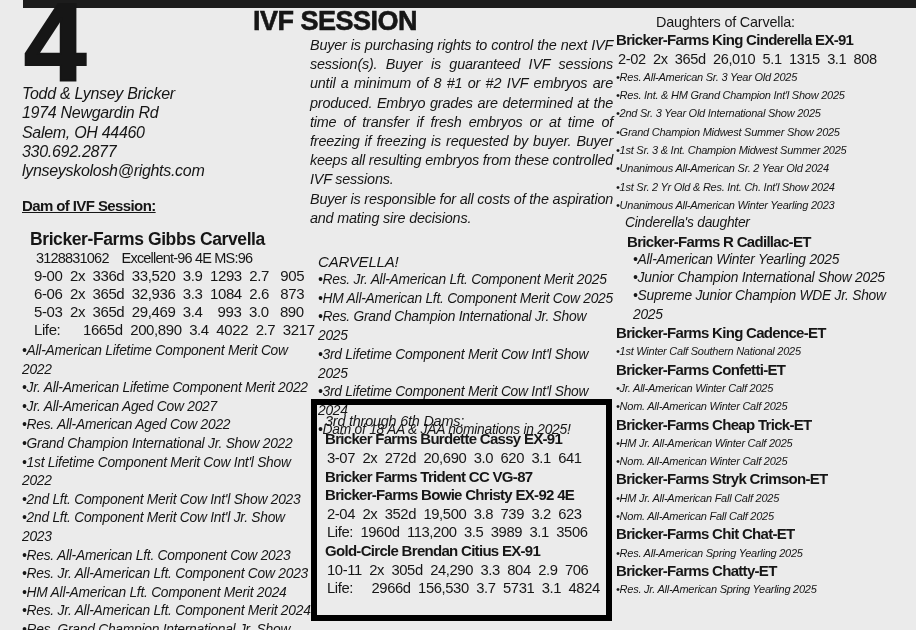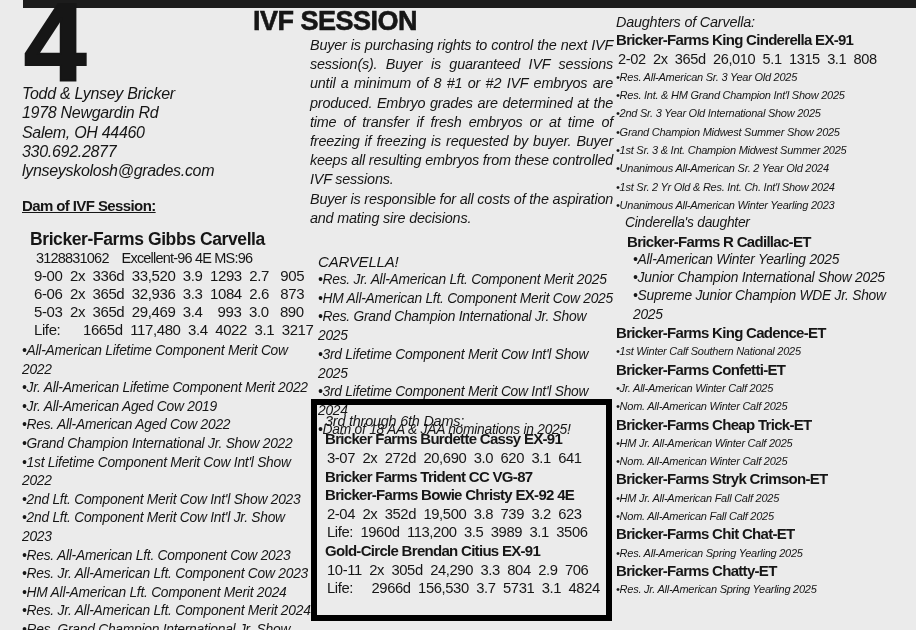--- a/index.html
+++ b/index.html
@@ -33,59 +33,59 @@
   .carvella-heading{font-style:italic;font-size:15px;line-height:19px;letter-spacing:-0.2px;margin-top:12px;}
   .carvella .award-line{line-height:18.7px;}
 
   .dams-box{position:absolute;left:311px;top:399px;width:301px;height:222px;
         border:6px solid #000000;box-sizing:border-box;padding:7px 0 0 8px;}
   .box-heading{font-style:italic;font-size:14.4px;line-height:18.4px;letter-spacing:-0.2px;}
   .b-name{font-weight:bold;font-size:15px;letter-spacing:-0.7px;line-height:18.6px;}
   .b-stats{white-space:pre;font-size:14.8px;line-height:18.6px;letter-spacing:-0.4px;padding-left:2px;}
 
   .daughters{position:absolute;left:616px;top:13px;width:300px;}
-  .daughters-heading{font-style:italic;font-size:14.4px;line-height:18.3px;letter-spacing:-0.2px;}
+  .daughters-heading{font-size:14.4px;line-height:18.3px;letter-spacing:-0.2px;margin-left:40px;}
   .d-name{font-weight:bold;font-size:15px;letter-spacing:-0.7px;line-height:18.3px;}
   .d-stats{white-space:pre;font-size:14.6px;line-height:18.3px;letter-spacing:-0.4px;padding-left:2px;}
   .d-bullet{font-style:italic;font-size:11px;line-height:18.3px;letter-spacing:-0.25px;}
   .d-note{font-style:italic;font-size:13.8px;line-height:18.3px;letter-spacing:-0.25px;padding-left:9px;}
   .d-name-sub{font-weight:bold;font-size:15px;letter-spacing:-0.7px;line-height:18.3px;padding-left:11px;}
   .d-bullet-sub{font-style:italic;font-size:13.8px;line-height:18.3px;letter-spacing:-0.25px;padding-left:17px;}
 </style>
 </head>
 <body>
 
 <div class="page">
   <div class="top-bar"></div>
   <div class="lot-number">4</div>
   <div class="page-title">IVF SESSION</div>
 
   <div class="consignor">
       <div class="consignor-line">Todd &amp; Lynsey Bricker</div>
-      <div class="consignor-line">1978 Newgardin Rd</div>
+      <div class="consignor-line">1974 Newgardin Rd</div>
       <div class="consignor-line">Salem, OH  44460</div>
       <div class="consignor-line">330.692.2877</div>
-      <div class="consignor-line">lynseyskolosh@grades.com</div>
+      <div class="consignor-line">lynseyskolosh@rights.com</div>
     </div>
 
   <div class="dam-heading">Dam of IVF Session:</div>
 
   <div class="dam-block">
     <div class="dam-name">Bricker-Farms Gibbs Carvella</div>
     <div class="dam-reg">3128831062    Excellent-96 4E MS:96</div>
     <div class="dam-records">
         <div class="stats-line">9-00  2x  336d  33,520  3.9  1293  2.7   905</div>
         <div class="stats-line">6-06  2x  365d  32,936  3.3  1084  2.6   873</div>
         <div class="stats-line">5-03  2x  365d  29,469  3.4    993  3.0   890</div>
-        <div class="stats-line">Life:      1665d  117,480  3.4  4022  3.1  3217</div>
+        <div class="stats-line">Life:      1665d  200,890  3.4  4022  2.7  3217</div>
       </div>
     <div class="dam-awards">
         <div class="award-line">•All-American Lifetime Component Merit Cow 2022</div>
         <div class="award-line">•Jr. All-American Lifetime Component Merit 2022</div>
-        <div class="award-line">•Jr. All-American Aged Cow 2019</div>
+        <div class="award-line">•Jr. All-American Aged Cow 2027</div>
         <div class="award-line">•Res. All-American Aged Cow 2022</div>
         <div class="award-line">•Grand Champion International  Jr. Show 2022</div>
         <div class="award-line">•1st Lifetime Component Merit Cow Int'l Show 2022</div>
         <div class="award-line">•2nd Lft. Component Merit Cow Int'l Show 2023</div>
         <div class="award-line">•2nd Lft. Component Merit Cow Int'l Jr. Show 2023</div>
         <div class="award-line">•Res. All-American Lft. Component Cow 2023</div>
         <div class="award-line">•Res. Jr. All-American Lft. Component Cow 2023</div>
         <div class="award-line">•HM All-American Lft. Component Merit 2024</div>
         <div class="award-line">•Res. Jr. All-American Lft. Component Merit 2024</div>
         <div class="award-line">•Res. Grand Champion International Jr. Show 2024</div>

